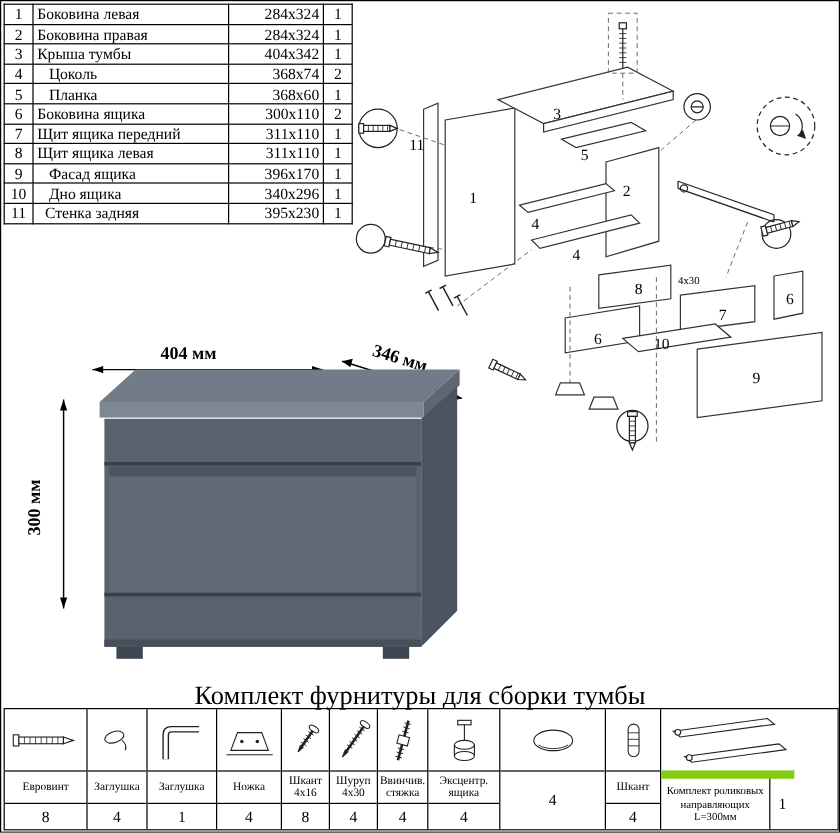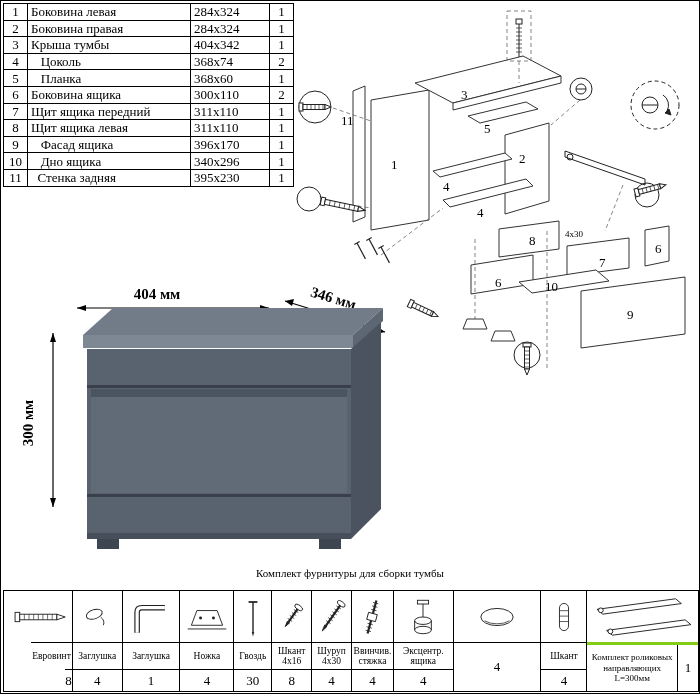--- a/index.html
+++ b/index.html
@@ -7,45 +7,45 @@
         border:1px solid #000;background:#fff;overflow:hidden;
         font-family:"Liberation Serif", serif;color:#000;}
 
   
   .parts-table{position:absolute;left:2px;top:2px;border-collapse:collapse;
                font-size:13px;}
   .parts-table td{border:1px solid #000;height:15.6px;padding:0 3px;
                   white-space:pre;line-height:1;}
   .c-num{width:17px;text-align:center;}
   .c-name{width:156px;text-align:left;font-family:Liberation Serif, serif;}
-  .c-size{width:72px;text-align:left;}
+  .c-size{width:72px;text-align:right;}
   .c-qty{width:17px;text-align:center;}
 
   
   .exploded{position:absolute;left:292px;top:2px;width:406px;height:376px;}
 
   
   .render{position:absolute;left:16px;top:282px;width:382px;height:292px;}
 
   
   .hw-title{position:absolute;left:0;top:566px;width:100%;text-align:center;
-            font-size:11px;}
+            font-size:22px;}
   .hw-table{position:absolute;left:2px;top:589px;width:696px;height:102px;
             display:flex;border:1px solid #000;box-sizing:border-box;}
   .hw-col{display:flex;flex-direction:column;box-sizing:border-box;
           border-left:1px solid #000;}
-  .hw-col:first-child{border-left:none;align-items:flex-end;}
+  .hw-col:first-child{border-left:none;}
   .hw-icon-cell{flex:0 0 51px;display:flex;align-items:center;
                 justify-content:center;overflow:hidden;}
   .hw-name{flex:0 0 27px;border-top:1px solid #000;display:flex;
            align-items:center;justify-content:center;text-align:center;
            font-size:9.5px;line-height:1.1;padding:0 1px;box-sizing:border-box;}
   .hw-qty{flex:1;border-top:1px solid #000;display:flex;align-items:center;
           justify-content:center;font-size:13px;}
-  .hw-bottom{flex:1;border-top:3px solid #84cc16;display:flex;}
+  .hw-bottom{flex:1;border-top:7px solid #84cc16;display:flex;}
   .hw-name-wide{flex:1;display:flex;align-items:center;justify-content:center;
                 text-align:center;font-size:9px;line-height:1.15;padding:0 1px;}
   .hw-qty-side{flex:0 0 20px;border-left:1px solid #000;display:flex;
                align-items:center;justify-content:center;font-size:13px;}
   svg text{font-family:"Liberation Serif", serif;}
 </style>
 </head>
 <body>
 
 <div class="page">
@@ -320,31 +320,20 @@
           <polygon points="8,28 42,28 36,12 14,12" fill="#fff" stroke="#222"></polygon>
           <line x1="4" y1="32" x2="46" y2="32" stroke="#222"></line>
           <circle cx="18" cy="20" r="1.6" fill="#222"></circle>
           <circle cx="32" cy="20" r="1.6" fill="#222"></circle>
         </svg>
       </div>
       <div class="hw-name">Ножка</div>
       <div class="hw-qty">4</div>
     </div>
 
-    <div class="hw-col" style="width:38px">
-      <div class="hw-icon-cell">
-        <svg viewBox="0 0 34 46" width="30" height="44">
-          <line x1="17" y1="6" x2="17" y2="40" stroke="#222" stroke-width="1.6"></line>
-          <line x1="12" y1="6" x2="22" y2="6" stroke="#222" stroke-width="2"></line>
-          <polygon points="15.6,40 18.4,40 17,45" fill="#222"></polygon>
-        </svg>
-      </div>
-      <div class="hw-name">Гвоздь</div>
-      <div class="hw-qty">30</div>
-    </div>
 
     <div class="hw-col" style="width:40px">
       <div class="hw-icon-cell">
         <svg viewBox="0 0 38 44" width="34" height="42">
           <g transform="rotate(35 19 22)" stroke="#222" fill="#fff">
             <ellipse cx="19" cy="9" rx="5" ry="2.5"></ellipse>
             <line x1="19" y1="11" x2="19" y2="29" stroke-width="2.4"></line>
             <path d="M16,14 h6 M16,18 h6 M16,22 h6 M16,26 h6" stroke-width="0.8"></path>
             <polygon points="17.5,29 20.5,29 19,35" fill="#222"></polygon>
           </g>

